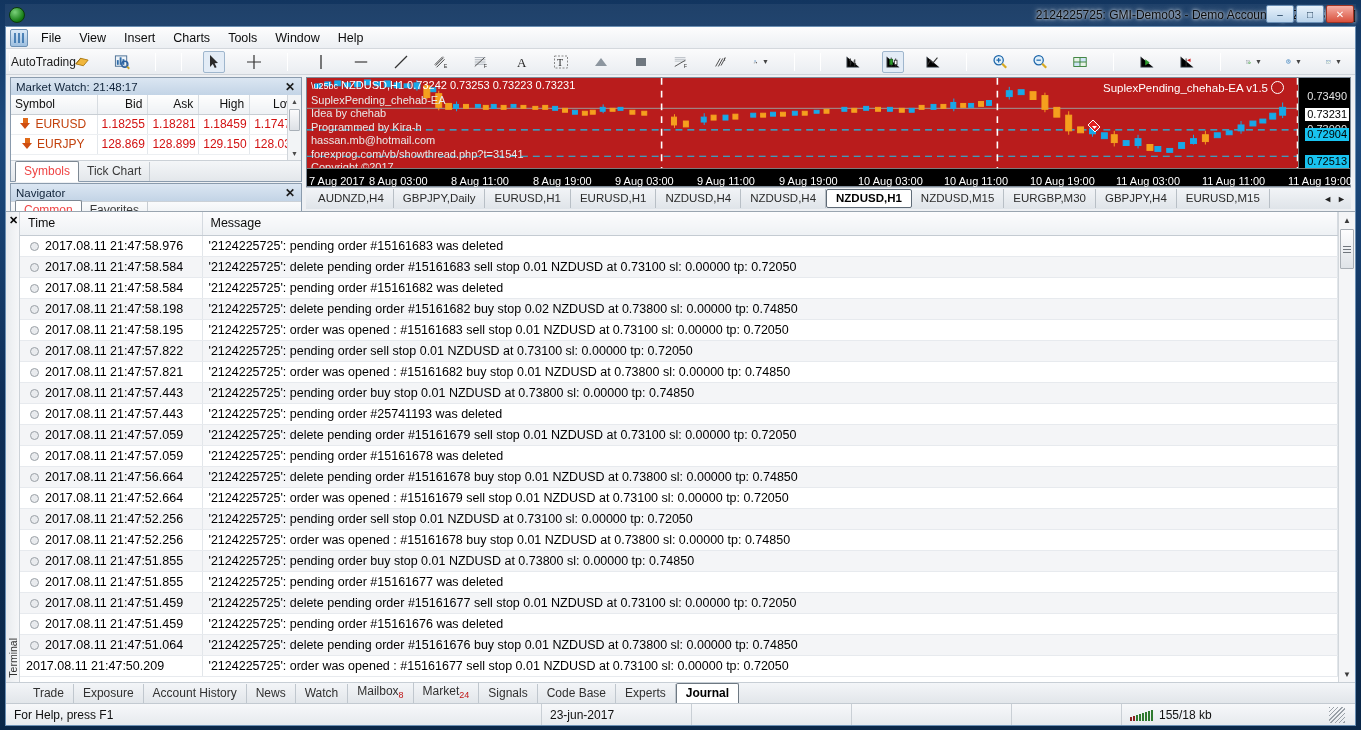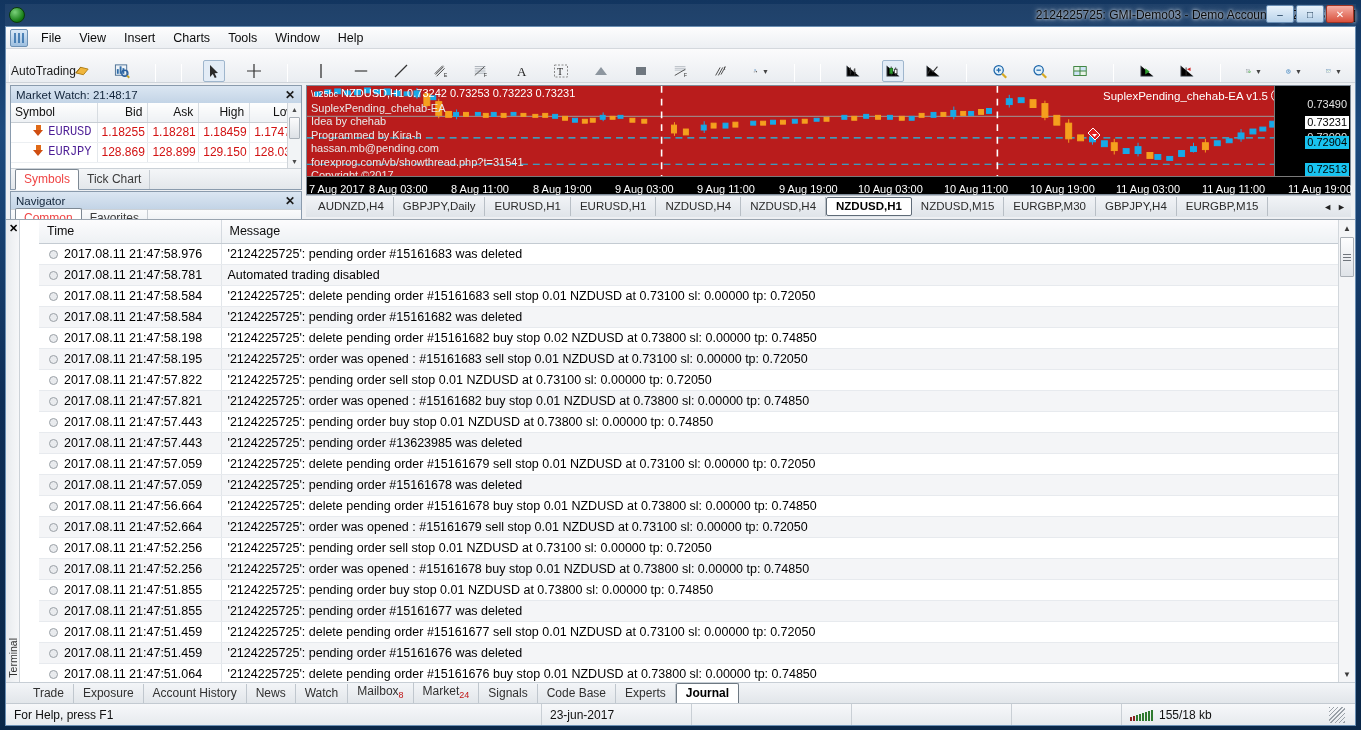--- a/index.html
+++ b/index.html
@@ -71,21 +71,21 @@
   .menu-appicon::after {
     content: ""; position: absolute; left: 3px; top: 3px; right: 3px; bottom: 3px;
     background: repeating-linear-gradient(90deg,#2f6ca8 0 2px,transparent 2px 4px);
     opacity: .8;
   }
   .menu-item {
     padding: 3px 9px; font-size: 12.5px; color: #0c0c0c; cursor: default;
   }
   
   .toolbar {
-    height: 34px; display: flex; align-items: flex-end;
+    height: 26px; display: flex; align-items: center;
     background: linear-gradient(180deg,#fbfbfc,#eaedf1);
     border-bottom: 1px solid #cfd4da;
     position: relative;
     gap: 18px;
   }
   .grip {
     width: 5px; height: 18px; margin: 0 3px;
     background: repeating-linear-gradient(180deg,#9aa1a9 0 1px,transparent 1px 3px);
     border-left: 1px solid #fff;
   }
@@ -123,21 +123,21 @@
     background: linear-gradient(180deg,#fefefe,#eef1f4);
     border-right: 1px solid #d7dce1; border-bottom: 1px solid #c8ced4;
     color: #101010; font-size: 12px;
   }
   .mw-table th.sym { text-align: left; }
   .mw-table td {
     padding: 2px 5px 3px 4px; text-align: right; color: #d21212;
     border-right: 1px solid #e4e8ec; border-bottom: 1px solid #eceff2;
     font-size: 12px; white-space: nowrap;
   }
-  .mw-table td.sym { text-align: right; color: #4c1d95; font-family: Liberation Mono, monospace; }
+  .mw-table td.sym { text-align: center; color: #c2410c; }
   .arrow-dn {
     display: inline-block; width: 11px; height: 11px; margin-right: 4px;
     vertical-align: -1px; position: relative;
   }
   .arrow-dn::before {
     content: ""; position: absolute; left: 3px; top: 0; width: 5px; height: 6px; background: #e06a18;
   }
   .arrow-dn::after {
     content: ""; position: absolute; left: 0px; top: 5px;
     border-left: 5.5px solid transparent; border-right: 5.5px solid transparent; border-top: 6px solid #cf4d10;
@@ -173,21 +173,21 @@
     border: 1px solid #7f8b98;
     background: #000;
     display: flex; flex-direction: column;
   }
   .chart-canvas { position: relative; flex: 1; background: #b91c1c; overflow: hidden; }
   .chart-info { position: absolute; left: 4px; top: 1px; color: #fff; font-size: 11px; line-height: 13.5px; white-space: nowrap; z-index: 5;}
   .chart-info .row2 { color: #e9e9e9; }
   .ea-label { position: absolute; right: 66px; top: 3px; color: #fff; font-size: 11.5px; z-index: 5; display:flex; align-items:center; gap:3px;}
   .sad-face { display:inline-block; width:13px; height:13px; border:1px solid #fff; border-radius:50%; position:relative;}
   .price-axis {
-    position: absolute; right: 0; top: 0; bottom: 0; width: 76px;
+    position: absolute; right: 0; top: 0; bottom: 0; width: 52px;
     border-left: 1px solid #7a7a7a; background: #000; z-index: 6;
   }
   .px-label { position: absolute; right: 1px; font-size: 11px; line-height: 13px; white-space: nowrap; padding: 0 2px;}
   .px-label.plain { color: #e4e4e4; }
   .px-label.cur { background: #fff; color: #000; }
   .px-label.cyan { background: #18c3f0; color: #000; }
   .time-axis {
     height: 18px; background: #000; border-top: 1px solid #7a7a7a;
     position: relative; color: #fff; font-size: 11px;
   }
@@ -220,21 +220,21 @@
     width: 14px; background: linear-gradient(90deg,#e8ebee,#f6f7f9);
     border-right: 1px solid #ccd2d8; position: relative;
   }
   .term-railL .x { position: absolute; top: 2px; left: 3px; font-size: 11px; font-weight: bold; }
   .term-railL .vtext {
     position: absolute; bottom: 4px; left: 1px;
     writing-mode: vertical-rl; transform: rotate(180deg);
     font-size: 10.5px; color: #303030;
   }
   .jtable-wrap { flex: 1; overflow: hidden; position: relative; }
-  .jtable { width: 100%; border-collapse: collapse; font-size: 12px; table-layout: fixed; margin-left: 19px; }
+  .jtable { width: 100%; border-collapse: collapse; font-size: 12px; table-layout: fixed; }
   .jtable th {
     font-weight: normal; text-align: left; padding: 4px 6px 5px 8px;
     background: linear-gradient(180deg,#fcfcfd,#eef1f4);
     border-right: 1px solid #d5dae0; border-bottom: 1px solid #c4cbd2;
     font-size: 12.5px; color: #0d0d0d;
   }
   .jtable td {
     padding: 3px 6px 3px 6px; border-right: 1px solid #e2e6ea;
     border-bottom: 1px solid #e7eaee; white-space: nowrap; overflow: hidden;
     font-size: 12.5px; color: #000000;
@@ -602,21 +602,21 @@
       </div>
 
       <div class="chartwin" style="left:300px; top:2px; right:4px; height:110px;">
         <div class="chart-canvas">
 
           <div class="chart-info">
             <div><span style="font-size:9px">\u25bc</span> <span>NZDUSD,H1  0.73242 0.73253 0.73223 0.73231</span></div>
             <div class="row2">SuplexPending_chehab-EA</div>
             <div class="row2">Idea by chehab</div>
             <div class="row2">Programmed by Kira-h</div>
-            <div class="row2">hassan.mb@pending.com</div>
+            <div class="row2">hassan.mb@hotmail.com</div>
             <div class="row2">forexprog.com/vb/showthread.php?t=31541</div>
             <div class="row2">Copyright ©2017</div>
           </div>
 
           <div class="ea-label">
             <span>SuplexPending_chehab-EA v1.5</span>
             <span class="sad-face"></span>
           </div>
 
           <svg style="position:absolute;left:0;top:0;width:100%;height:100%" viewBox="0 0 1053 92" preserveAspectRatio="none">
@@ -784,21 +784,21 @@
         <div class="ct">AUDNZD,H4</div>
         <div class="ct">GBPJPY,Daily</div>
         <div class="ct">EURUSD,H1</div>
         <div class="ct">EURUSD,H1</div>
         <div class="ct">NZDUSD,H4</div>
         <div class="ct">NZDUSD,H4</div>
         <div class="ct sel">NZDUSD,H1</div>
         <div class="ct">NZDUSD,M15</div>
         <div class="ct">EURGBP,M30</div>
         <div class="ct">GBPJPY,H4</div>
-        <div class="ct">EURGBP,M15</div>
+        <div class="ct">EURUSD,M15</div>
         <div class="ct-scroll">
           <span>◄</span>
           <span>►</span>
         </div>
       </div>
 
       <div class="terminal" style="top:136px; left:0; right:0; bottom:0;">
         <div class="term-body">
           <div class="term-railL">
             <span class="x">✕</span>
@@ -815,24 +815,20 @@
                   <th>Time</th>
                   <th>Message</th>
                 </tr>
               </thead>
               <tbody id="journal-body">
                   <tr>
                     <td><span class="jdot"></span>2017.08.11 21:47:58.976</td>
                     <td>'2124225725': pending order #15161683 was deleted</td>
                   </tr>
                   <tr>
-                    <td><span class="jdot"></span>2017.08.11 21:47:58.781</td>
-                    <td>Automated trading disabled</td>
-                  </tr>
-                  <tr>
                     <td><span class="jdot"></span>2017.08.11 21:47:58.584</td>
                     <td>'2124225725': delete pending order #15161683 sell stop 0.01 NZDUSD at 0.73100 sl: 0.00000 tp: 0.72050</td>
                   </tr>
                   <tr>
                     <td><span class="jdot"></span>2017.08.11 21:47:58.584</td>
                     <td>'2124225725': pending order #15161682 was deleted</td>
                   </tr>
                   <tr>
                     <td><span class="jdot"></span>2017.08.11 21:47:58.198</td>
                     <td>'2124225725': delete pending order #15161682 buy stop 0.02 NZDUSD at 0.73800 sl: 0.00000 tp: 0.74850</td>
@@ -848,21 +844,21 @@
                   <tr>
                     <td><span class="jdot"></span>2017.08.11 21:47:57.821</td>
                     <td>'2124225725': order was opened : #15161682 buy stop 0.01 NZDUSD at 0.73800 sl: 0.00000 tp: 0.74850</td>
                   </tr>
                   <tr>
                     <td><span class="jdot"></span>2017.08.11 21:47:57.443</td>
                     <td>'2124225725': pending order buy stop 0.01 NZDUSD at 0.73800 sl: 0.00000 tp: 0.74850</td>
                   </tr>
                   <tr>
                     <td><span class="jdot"></span>2017.08.11 21:47:57.443</td>
-                    <td>'2124225725': pending order #13623985 was deleted</td>
+                    <td>'2124225725': pending order #25741193 was deleted</td>
                   </tr>
                   <tr>
                     <td><span class="jdot"></span>2017.08.11 21:47:57.059</td>
                     <td>'2124225725': delete pending order #15161679 sell stop 0.01 NZDUSD at 0.73100 sl: 0.00000 tp: 0.72050</td>
                   </tr>
                   <tr>
                     <td><span class="jdot"></span>2017.08.11 21:47:57.059</td>
                     <td>'2124225725': pending order #15161678 was deleted</td>
                   </tr>
                   <tr>

